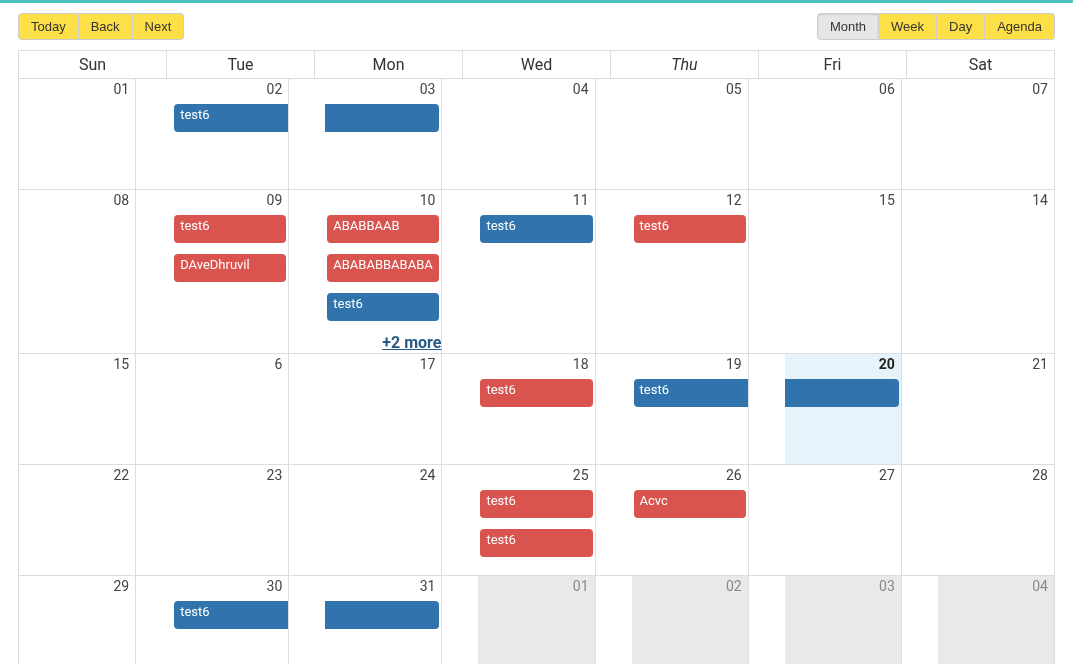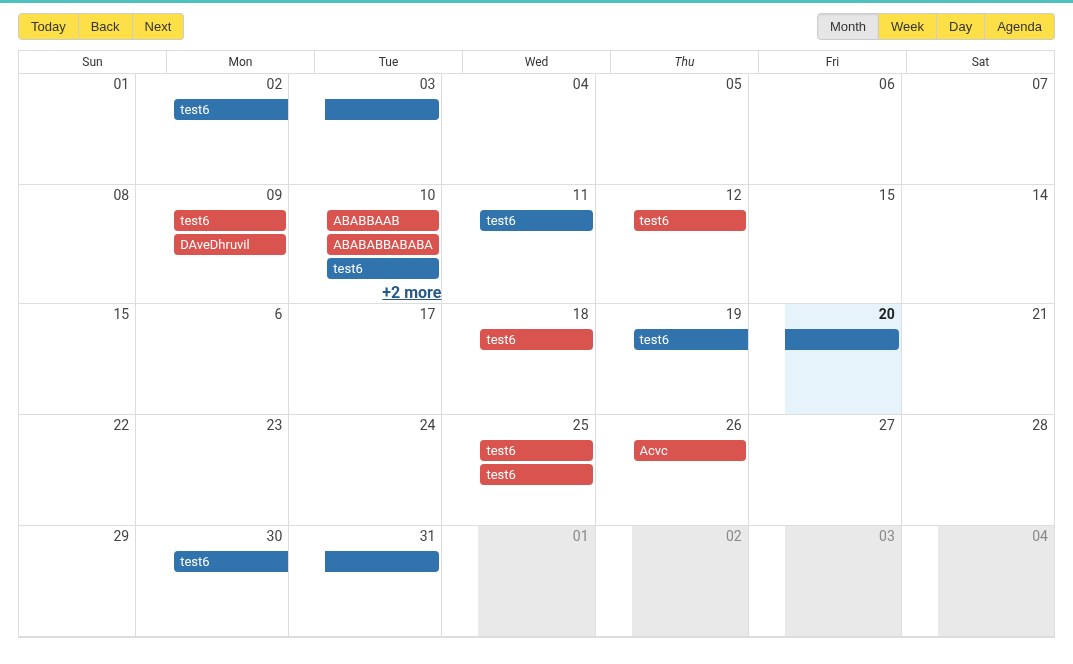--- a/index.html
+++ b/index.html
@@ -47,21 +47,21 @@
   }
   .row {
     display: flex;
   }
   .header-row .cell {
     text-align: center;
     font-weight: 400;
     padding: 4px 0;
     border-bottom: 1px solid #ddd;
     min-height: auto;
-    font-size: 12px;
+    font-size: 16px;
   }
   .cell {
     flex: 1 1 0;
     border-right: 1px solid #ddd;
     min-height: 110px;
     position: relative;
     background: #fff;
   }
   .week-row { border-bottom: 1px solid #ddd; gap: 36px; }
   .cell:last-child { border-right: none; }
@@ -73,26 +73,26 @@
     right: 6px;
     font-size: 14px;
     color: #444;
   }
   .cell.today .date-num { font-weight: 700; color: #222; }
   .cell.offmonth .date-num { color: #888; }
   .events {
     padding-top: 24px;
   }
   .event {
-    height: 21px;
+    height: 28px;
     line-height: 21px;
     font-size: 13px;
     color: #fff;
     padding: 0 6px;
-    margin: 1px 2px 3px 2px;
+    margin: 1px 2px 11px 2px;
     border-radius: 4px;
     white-space: nowrap;
     overflow: hidden;
     text-overflow: ellipsis;
     cursor: pointer;
   }
   .event.blue { background: #3174ad; }
   .event.red  { background: #d9534f; }
   .event.cont-right { border-top-right-radius: 0; border-bottom-right-radius: 0; margin-right: 0; }
   .event.cont-left  { border-top-left-radius: 0; border-bottom-left-radius: 0; margin-left: 0; padding-left: 0; }
@@ -121,22 +121,22 @@
     <button class="btn active">Month</button>
     <button class="btn">Week</button>
     <button class="btn">Day</button>
     <button class="btn">Agenda</button>
   </div>
 </div>
 
 <div class="calendar">
   <div class="row header-row" id="day-header-row">
       <div class="cell" style="min-height: auto;">Sun</div>
+      <div class="cell" style="min-height: auto;">Tue</div>
       <div class="cell" style="min-height: auto;">Mon</div>
-      <div class="cell" style="min-height: auto;">Tue</div>
       <div class="cell" style="min-height: auto;">Wed</div>
       <div class="cell" style="min-height: auto; font-style: italic;">Thu</div>
       <div class="cell" style="min-height: auto;">Fri</div>
       <div class="cell" style="min-height: auto;">Sat</div>
     </div>
   <div id="weeks-container">
       <div class="row week-row">
         <div class="cell">
           <div class="date-num">01</div>
           <div class="events"></div>

